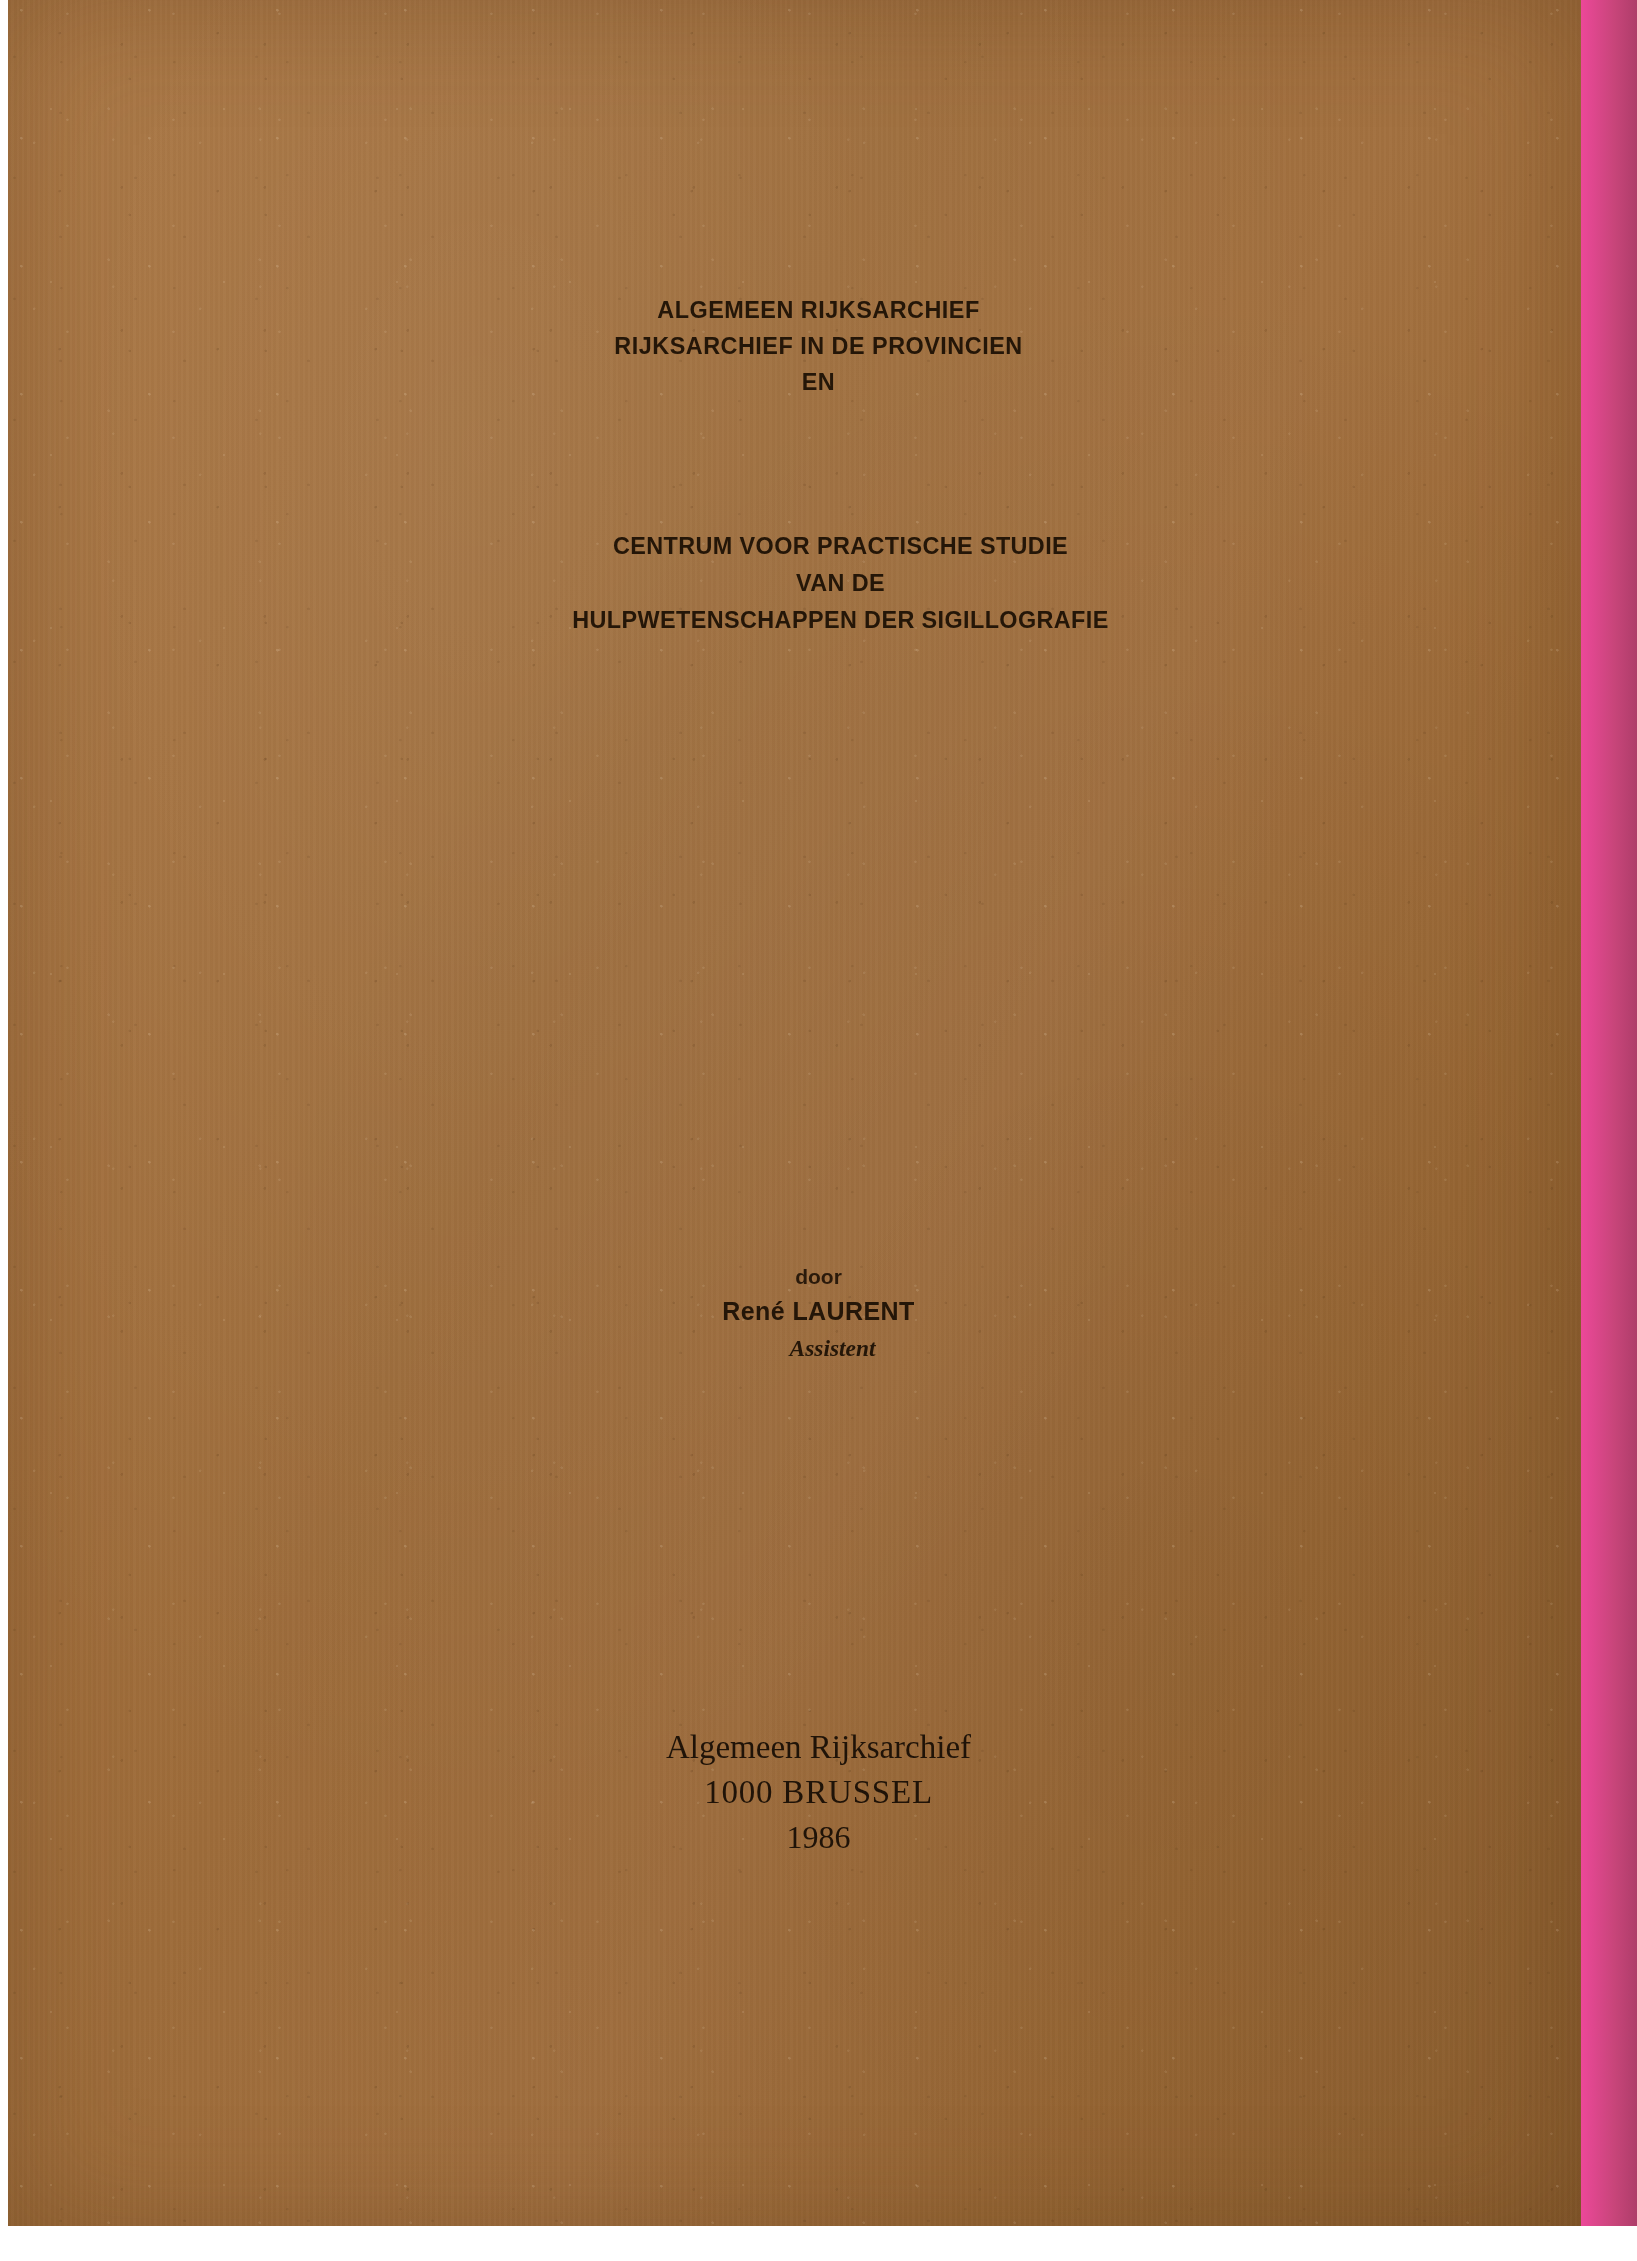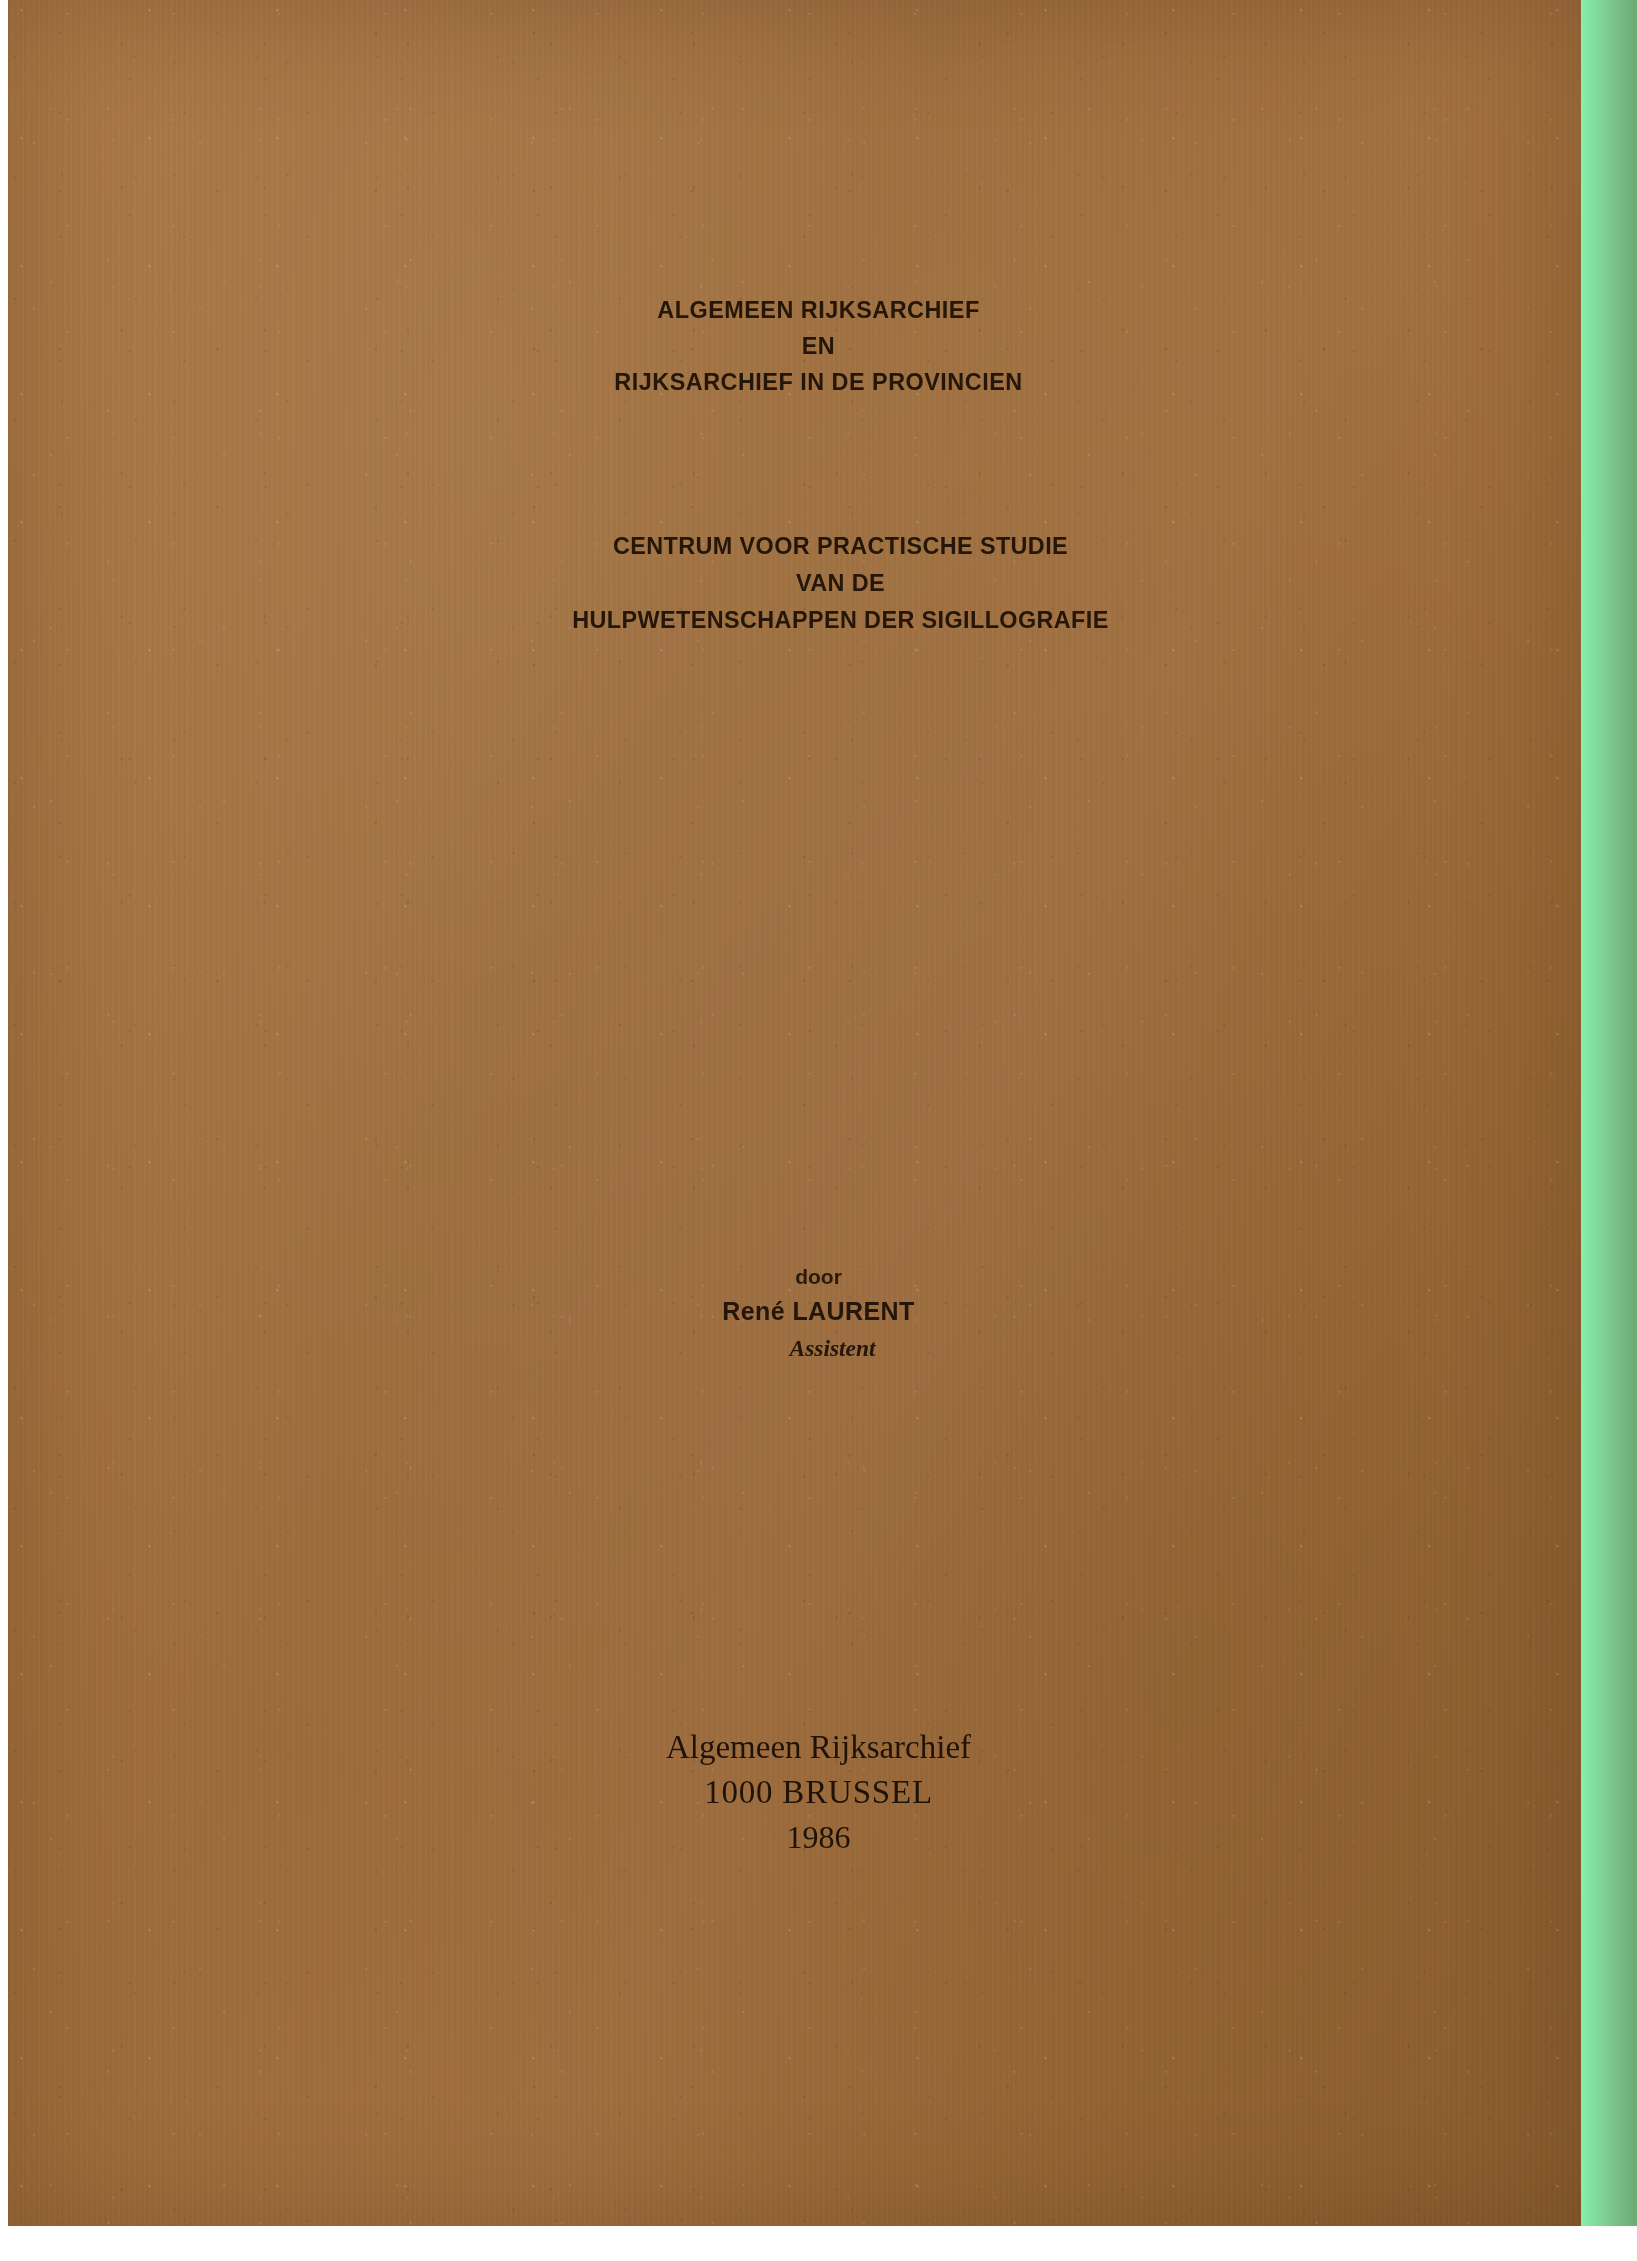--- a/index.html
+++ b/index.html
@@ -12,21 +12,21 @@
     height: 2261px;
     overflow: hidden;
     font-family: "Liberation Serif", serif;
   }
 
   
   .scan {
     position: relative;
     width: 1637px;
     height: 2261px;
-    background: #86efac;
+    background: #ec4899;
   }
 
   
   .cover {
     position: absolute;
     left: 6px;
     top: 0px;
     width: 1575px;
     height: 2233px;
     background:
@@ -213,22 +213,22 @@
 </head>
 <body>
 
 <div class="scan">
   <div class="cover"></div>
 
   <div class="content">
 
     <div class="inst-block">
       <div class="inst-line">ALGEMEEN RIJKSARCHIEF</div>
+      <div class="inst-line">RIJKSARCHIEF IN DE PROVINCIEN</div>
       <div class="inst-line">EN</div>
-      <div class="inst-line">RIJKSARCHIEF IN DE PROVINCIEN</div>
     </div>
 
     <div class="centre-block">
       <div class="centre-line">CENTRUM VOOR PRACTISCHE STUDIE</div>
       <div class="centre-line">VAN DE</div>
       <div class="centre-line">HULPWETENSCHAPPEN DER SIGILLOGRAFIE</div>
     </div>
 
 
     <div class="author-block">

